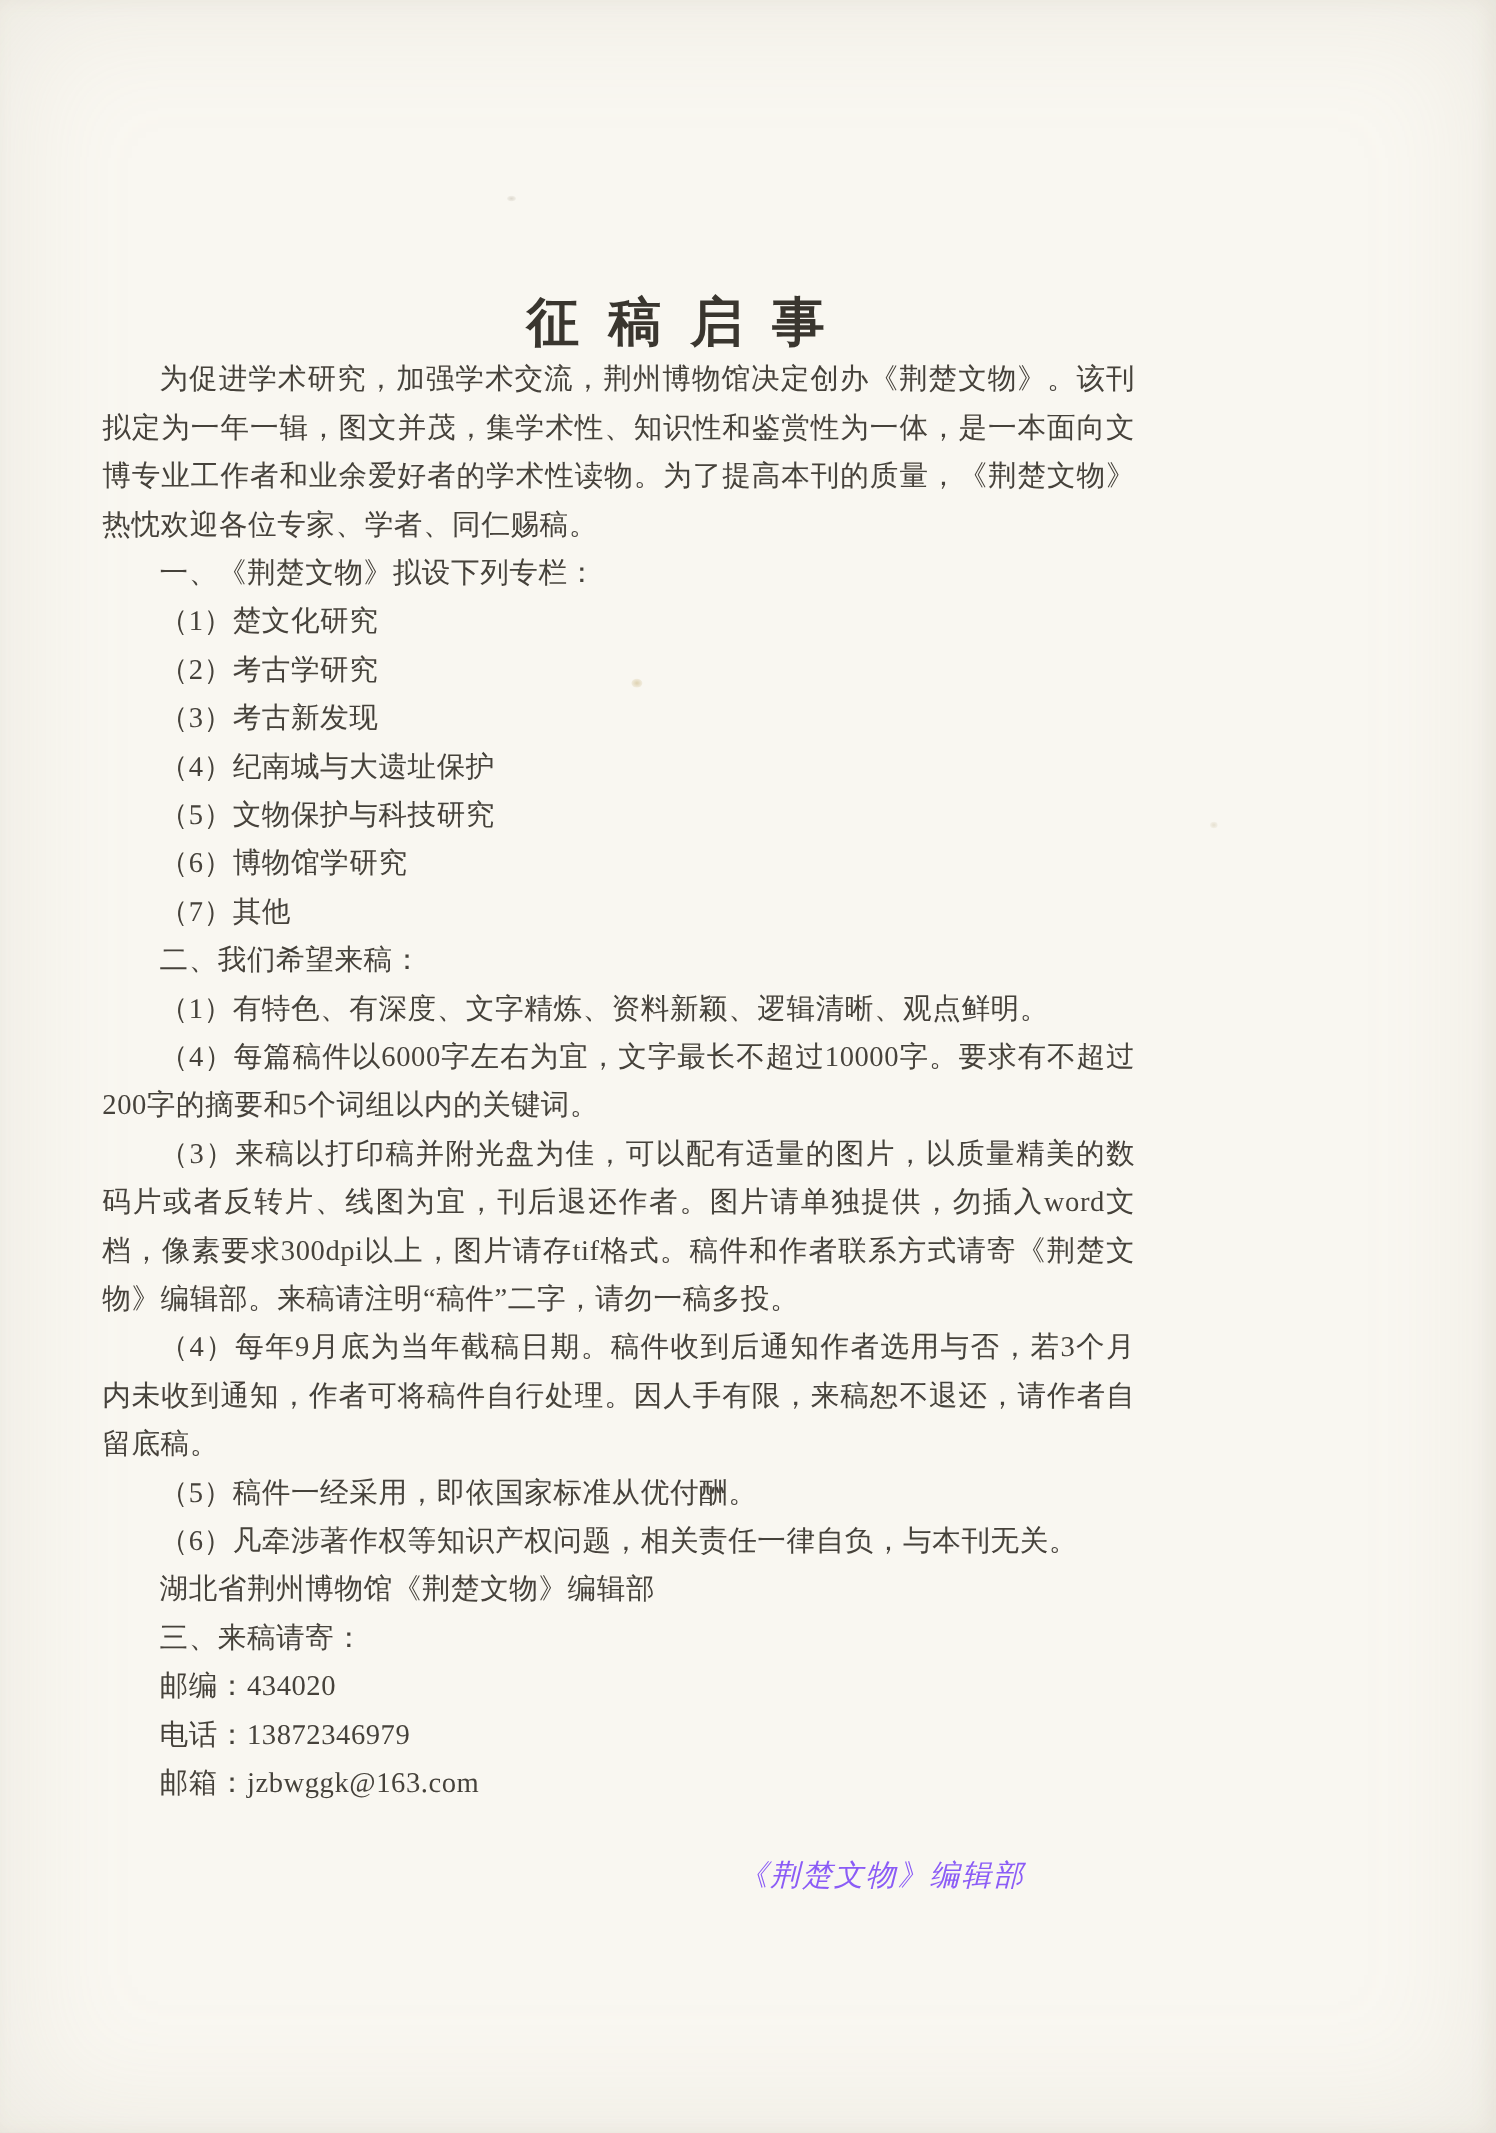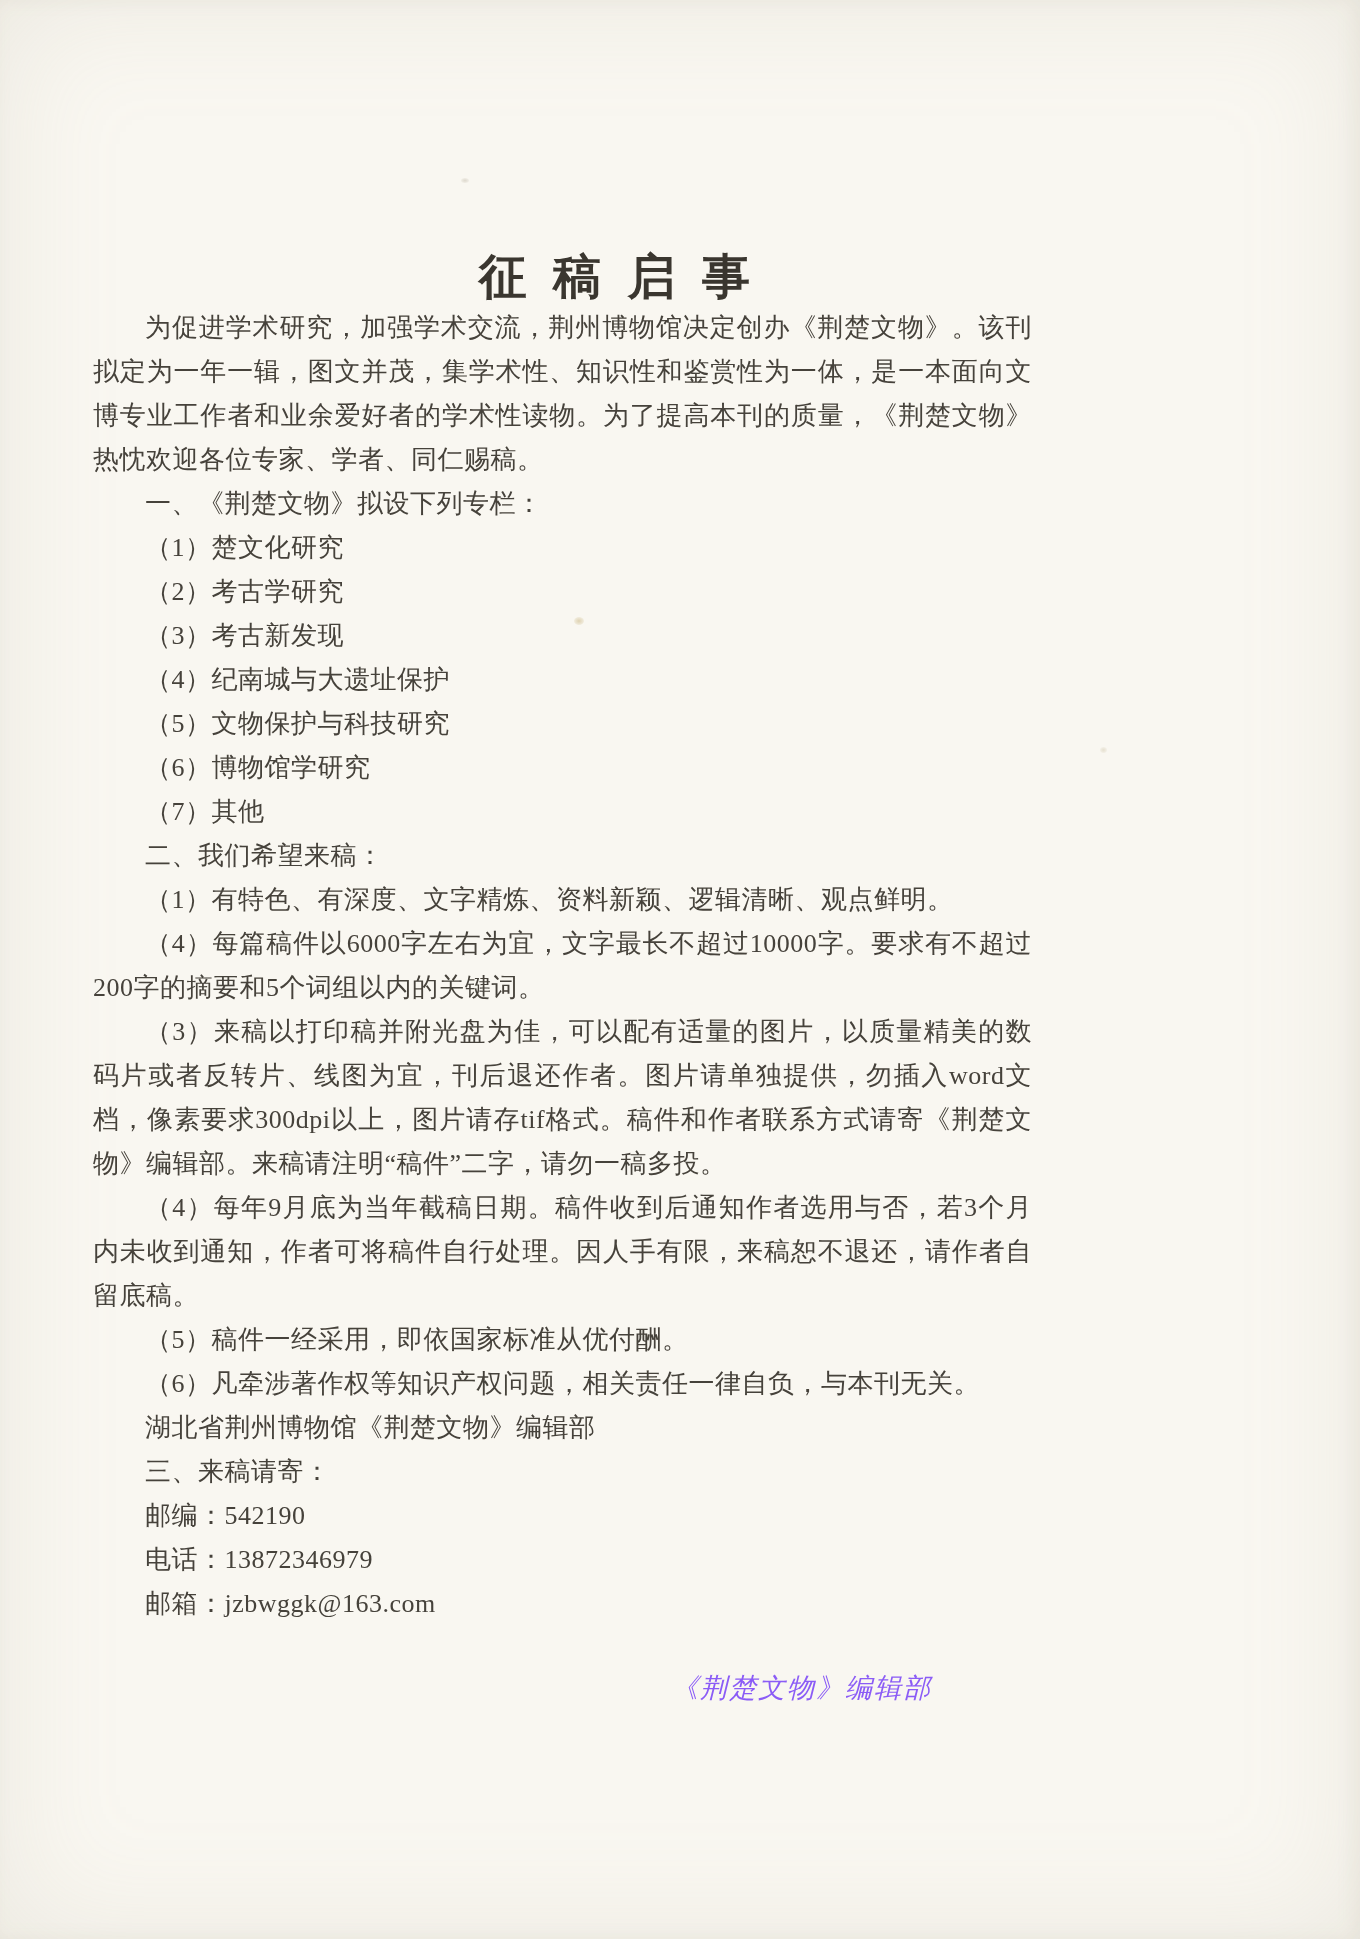--- a/index.html
+++ b/index.html
@@ -14,21 +14,21 @@
     margin: 0 auto;
     background: #f9f7f1;
     box-shadow: inset 0 0 120px rgba(180,170,150,0.18), inset -6px 0 18px rgba(160,150,130,0.10);
     font-family: "Liberation Serif", "DejaVu Serif", serif;
     color: #46423b;
     overflow: hidden;
   }
   .content {
     position: absolute;
     left: 93px;
-    top: 0;
+    top: 17px;
     width: 939px;
   }
   .doc-title {
     margin: 0;
     margin-top: 248px;
     padding-left: 30px;           
     transform: translateX(50px);  
     font-size: 48px;
     line-height: 58px;
     font-weight: bold;
@@ -112,21 +112,21 @@
       <p class="para">（4）每篇稿件以6000字左右为宜，文字最长不超过10000字。要求有不超过200字的摘要和5个词组以内的关键词。</p>
       <p class="para">（3）来稿以打印稿并附光盘为佳，可以配有适量的图片，以质量精美的数码片或者反转片、线图为宜，刊后退还作者。图片请单独提供，勿插入word文档，像素要求300dpi以上，图片请存tif格式。稿件和作者联系方式请寄《荆楚文物》编辑部。来稿请注明“稿件”二字，请勿一稿多投。</p>
       <p class="para">（4）每年9月底为当年截稿日期。稿件收到后通知作者选用与否，若3个月内未收到通知，作者可将稿件自行处理。因人手有限，来稿恕不退还，请作者自留底稿。</p>
       <p class="para">（5）稿件一经采用，即依国家标准从优付酬。</p>
       <p class="para">（6）凡牵涉著作权等知识产权问题，相关责任一律自负，与本刊无关。</p>
     </div>
 
     <div>
       <p class="para">湖北省荆州博物馆《荆楚文物》编辑部</p>
       <p class="para">三、来稿请寄：</p>
-      <p class="para">邮编：542190</p>
+      <p class="para">邮编：434020</p>
       <p class="para">电话：13872346979</p>
       <p class="para">邮箱：jzbwggk@163.com</p>
     </div>
 
     <p class="signature">《荆楚文物》编辑部</p>
 
   </div>
 </div>
 
 </body></html>

